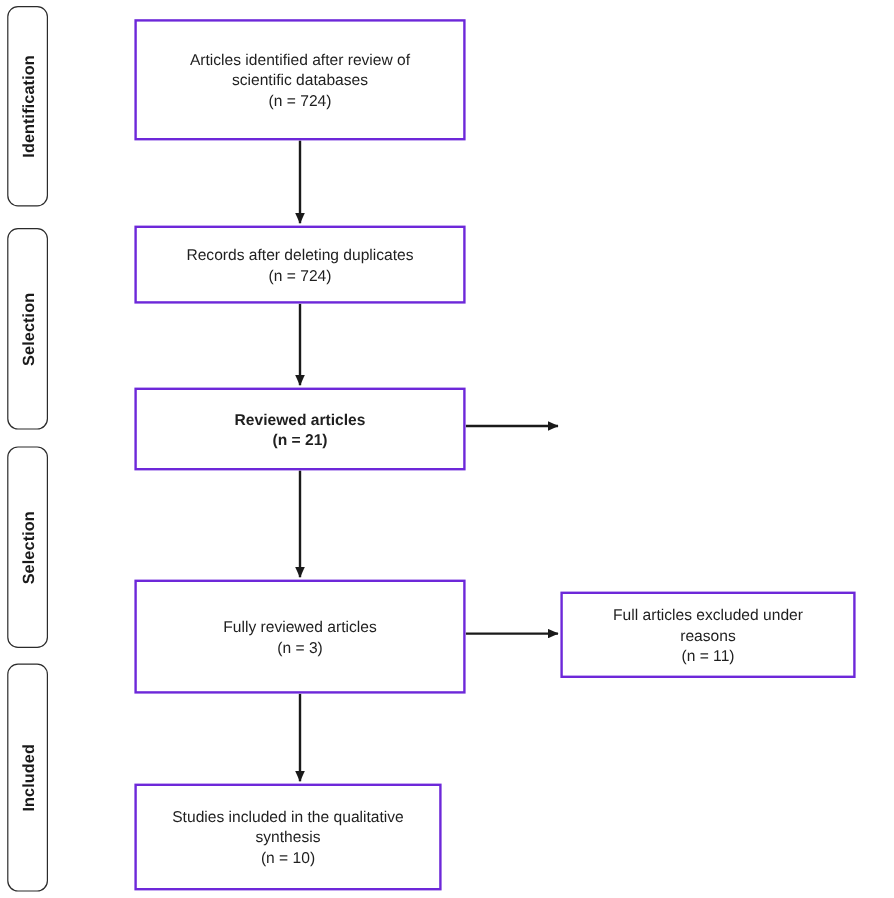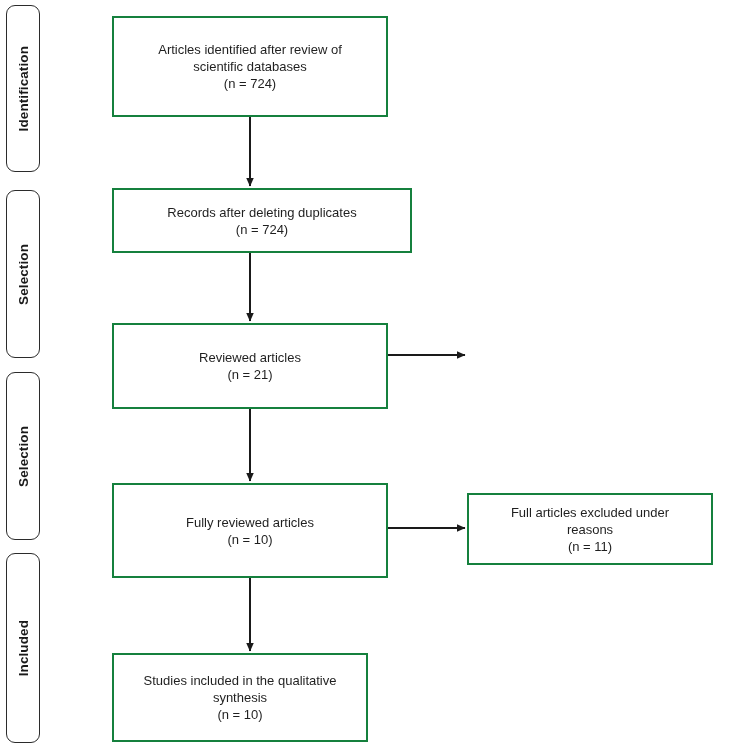--- a/index.html
+++ b/index.html
@@ -48,39 +48,39 @@
 
   #stage-0 { top: 5px;   height: 167px; }
   #stage-1 { top: 190px; height: 168px; }
   #stage-2 { top: 372px; height: 168px; }
   #stage-3 { top: 553px; height: 190px; }
 
   
   .flow-box {
     position: absolute;
     box-sizing: border-box;
-    border: 2px solid #15803d;
+    border: 2px solid #6d28d9;
     background: #ffffff;
     display: flex;
     align-items: center;
     justify-content: center;
     text-align: center;
     padding: 4px 8px;
   }
   .flow-box .btext {
     font-size: 13px;
     line-height: 17px;
     color: #1f1f1f;
     white-space: pre-line;
   }
 
   
   #box-identified   { left: 112px; top: 16px;  width: 276px; height: 101px; }
-  #box-duplicates   { left: 112px; top: 188px; width: 300px; height: 65px;  }
-  #box-reviewed     { left: 112px; top: 323px; width: 276px; height: 86px;  }
+  #box-duplicates   { left: 112px; top: 188px; width: 276px; height: 65px;  }
+  #box-reviewed     { left: 112px; top: 323px; width: 276px; height: 69px; font-weight: bold;  }
   #box-fully        { left: 112px; top: 483px; width: 276px; height: 95px;  }
   #box-included     { left: 112px; top: 653px; width: 256px; height: 89px;  }
 
   
   #box-excluded     { left: 467px; top: 320px; width: 266px; height: 70px;  }
   #box-excluded-rsn { left: 467px; top: 493px; width: 246px; height: 72px;  }
 
   
   #connectors {
     position: absolute;
@@ -144,21 +144,21 @@
   </div>
 
   <div class="flow-box" id="box-reviewed">
     <span class="btext">Reviewed articles
 (n = 21)</span>
   </div>
 
 
   <div class="flow-box" id="box-fully">
     <span class="btext">Fully reviewed articles
-(n = 10)</span>
+(n = 3)</span>
   </div>
 
   <div class="flow-box" id="box-excluded-rsn">
     <span class="btext">Full articles excluded under
 reasons
 (n = 11)</span>
   </div>
 
   <div class="flow-box" id="box-included">
     <span class="btext">Studies included in the qualitative

